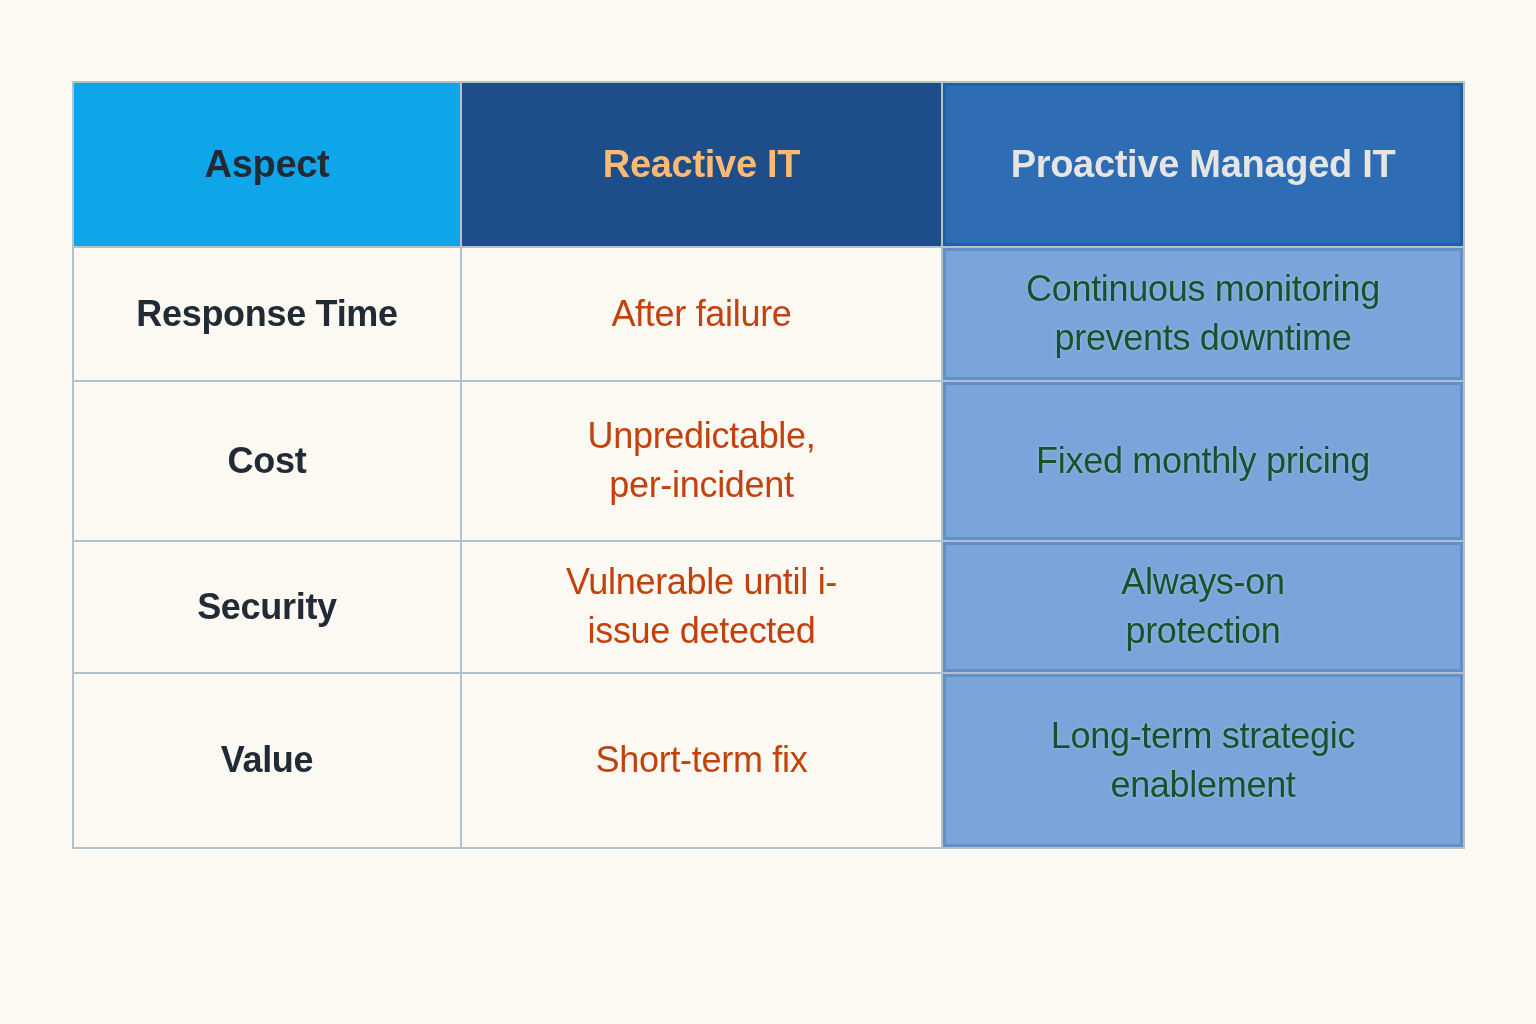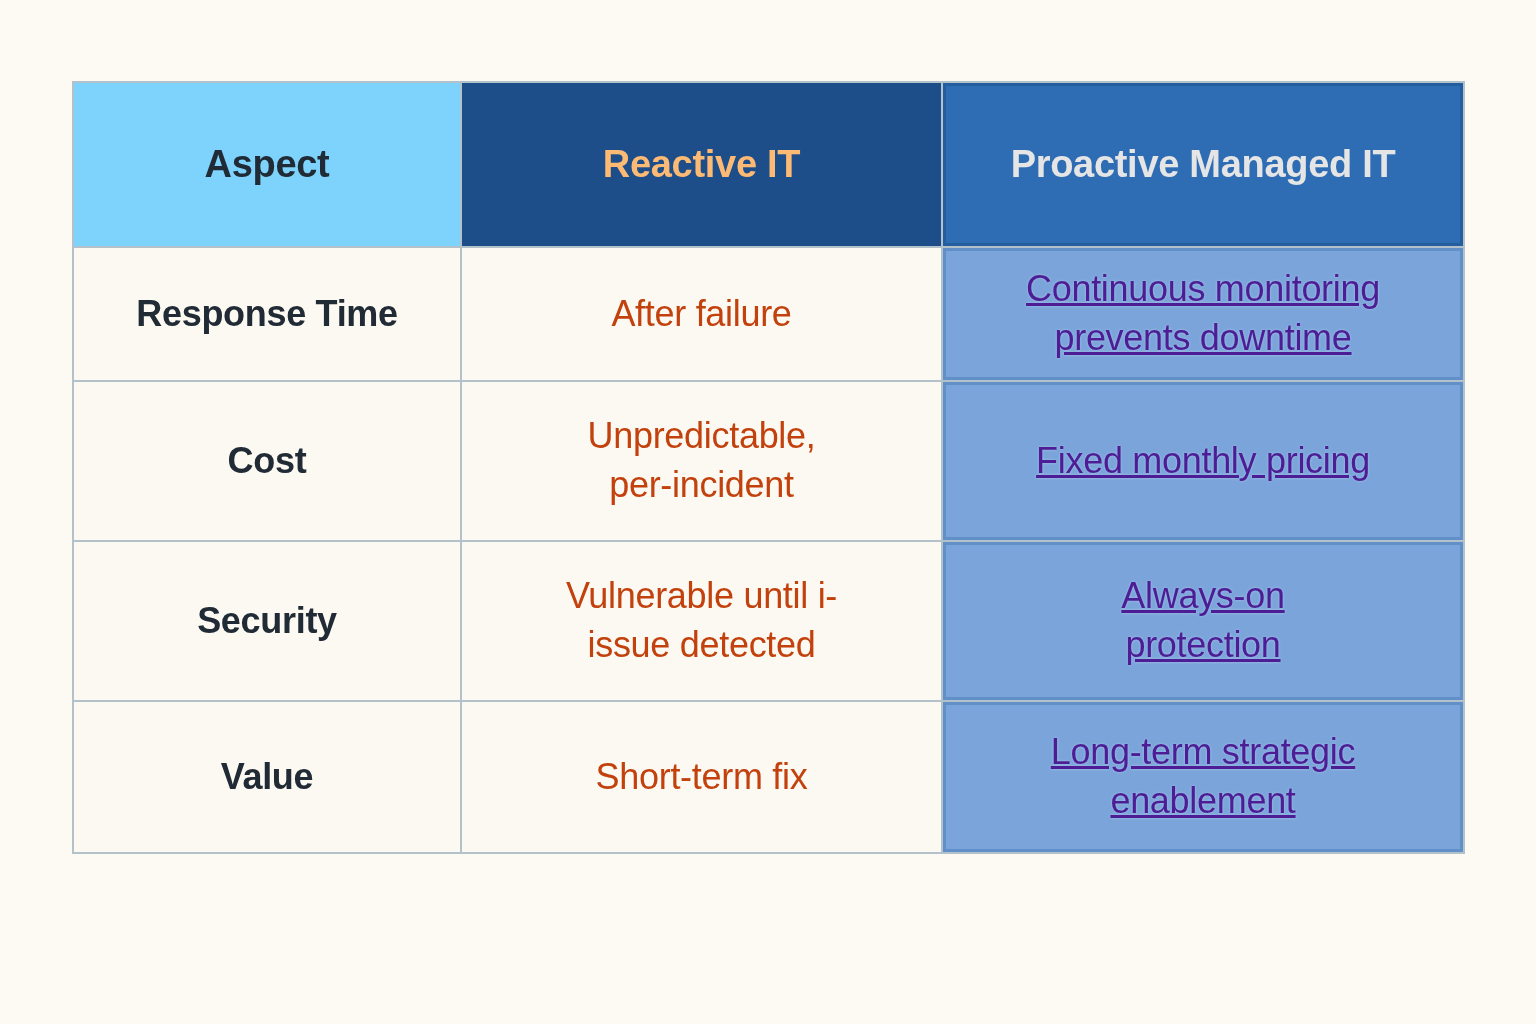--- a/index.html
+++ b/index.html
@@ -34,21 +34,21 @@
     line-height: 1.35;
     box-sizing: border-box;
   }
 
   
   th {
     font-size: 38px;
     font-weight: 700;
   }
   th.h-aspect {
-    background: #7dd3fc;
+    background: #0ea5e9;
     color: #212b36;
   }
   th.h-reactive {
     background: #1d4e8a;
     color: #fdba74;
   }
   th.h-proactive {
     background: #2e6db4;
     color: #e5e5e5;
     box-shadow: inset 0 0 0 3px rgba(16, 58, 110, 0.30);
@@ -63,25 +63,24 @@
     color: #212b36;
     font-weight: 700;
   }
   td.c-reactive {
     background: #fcf9f2;
     color: #c2410c;
     font-weight: 400;
   }
   td.c-proactive {
     background: #7aa4da;
-    color: #4c1d95;
+    color: #14532d;
     font-weight: 400;
     box-shadow: inset 0 0 0 3px rgba(40, 95, 160, 0.30);
     text-shadow: 0 0 3px rgba(255, 255, 255, 0.35);
-    text-decoration: underline;
   }
 </style>
 </head>
 <body>
 
 <div class="table-wrap">
   <table class="comparison">
     <colgroup>
       <col style="width:388px">
       <col style="width:481px">
@@ -100,28 +99,28 @@
         <td class="c-reactive">After failure</td>
         <td class="c-proactive">Continuous monitoring
 prevents downtime</td>
       </tr>
       <tr style="height:160px">
         <td class="c-aspect">Cost</td>
         <td class="c-reactive">Unpredictable,
 per-incident</td>
         <td class="c-proactive">Fixed monthly pricing</td>
       </tr>
-      <tr style="height:160px">
+      <tr style="height:132px">
         <td class="c-aspect">Security</td>
         <td class="c-reactive">Vulnerable until i-
 issue detected</td>
         <td class="c-proactive">Always-on
 protection</td>
       </tr>
-      <tr style="height:152px">
+      <tr style="height:175px">
         <td class="c-aspect">Value</td>
         <td class="c-reactive">Short-term fix</td>
         <td class="c-proactive">Long-term strategic
 enablement</td>
       </tr>
     </tbody>
   </table>
 </div>
 
 </body></html>

